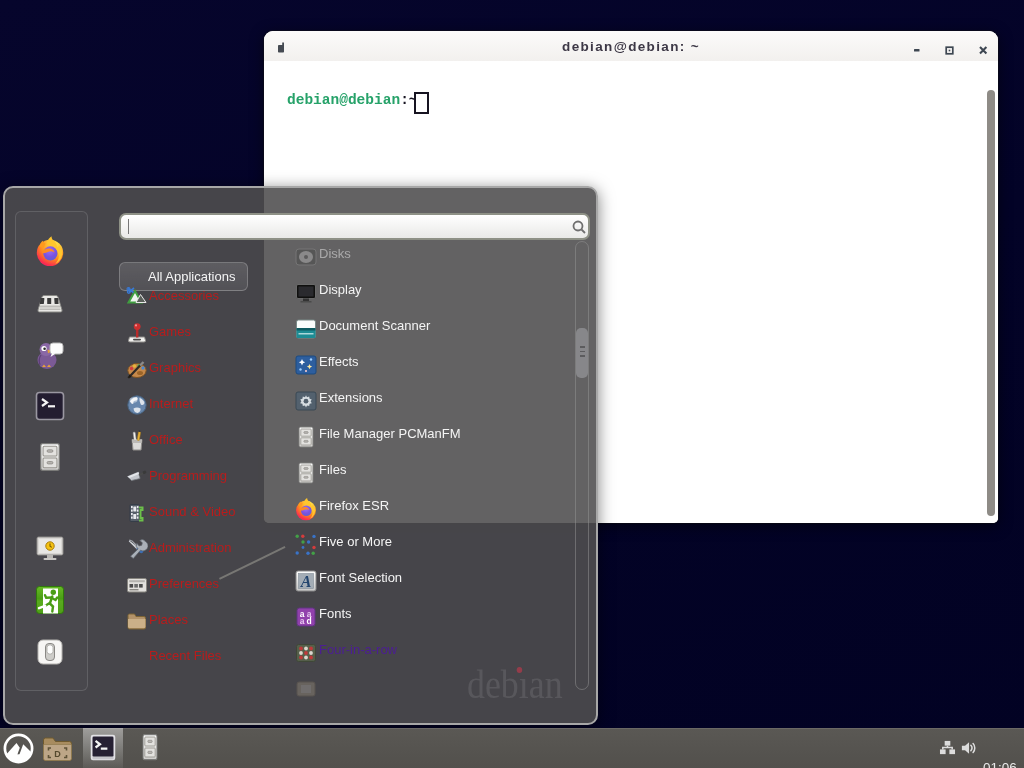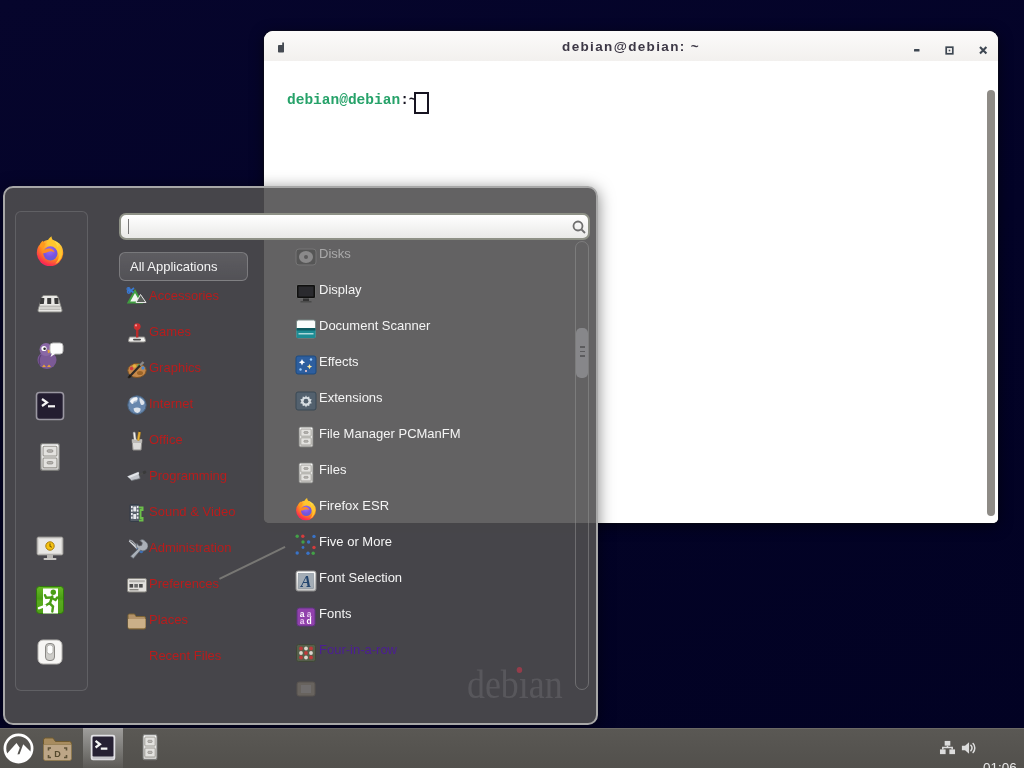--- a/index.html
+++ b/index.html
@@ -35,24 +35,24 @@
     border:2px solid #a7a7a7;border-radius:10px;
     box-shadow:0 3px 16px rgba(0,0,0,0.5);}
   #sidepanel{position:absolute;left:10px;top:23px;width:71px;height:478px;
     border:1px solid rgba(255,255,255,0.13);border-radius:6px;
     background:rgba(255,255,255,0.02);}
   .fav{position:absolute;left:29px;}
   #searchbox{position:absolute;left:114px;top:25px;width:471px;height:27px;
     box-sizing:border-box;border:2px solid #8e9186;border-radius:7px;
     background:linear-gradient(#ffffff,#e9e9e7);}
   #searchbox .tc{position:absolute;left:7px;top:4px;width:1px;height:15px;background:#777;}
-  #allapps{position:absolute;left:114px;top:64px;width:129px;height:29px;
+  #allapps{position:absolute;left:114px;top:74px;width:129px;height:29px;
     box-sizing:border-box;border:1px solid rgba(255,255,255,0.22);border-radius:6px;
     background:linear-gradient(rgba(255,255,255,0.13),rgba(255,255,255,0.07));
-    color:#f4f4f4;font-size:13px;line-height:27px;padding-left:10px;}
+    color:#f4f4f4;font-size:13px;line-height:27px;padding-left:28px;}
   .cat{position:absolute;left:114px;height:36px;width:170px;}
   .cat .ic{position:absolute;left:7px;top:7px;width:22px;height:22px;}
   .cat .lb{position:absolute;left:30px;top:0;line-height:33px;font-size:13px;color:#b91c1c;white-space:nowrap;}
   .app{position:absolute;left:285px;height:36px;width:280px;}
   .app .ic{position:absolute;left:4px;top:6px;width:24px;height:24px;}
   .app .lb{position:absolute;left:29px;top:0;line-height:29px;font-size:13px;color:#f4f4f4;white-space:nowrap;}
   #menuscroll{position:absolute;left:570px;top:53px;width:14px;height:449px;
     box-sizing:border-box;border:1px solid rgba(150,150,150,0.5);border-radius:7px;}
   #menuhandle{position:absolute;left:571px;top:140px;width:12px;height:50px;
     background:#87878a;border-radius:5px;}

